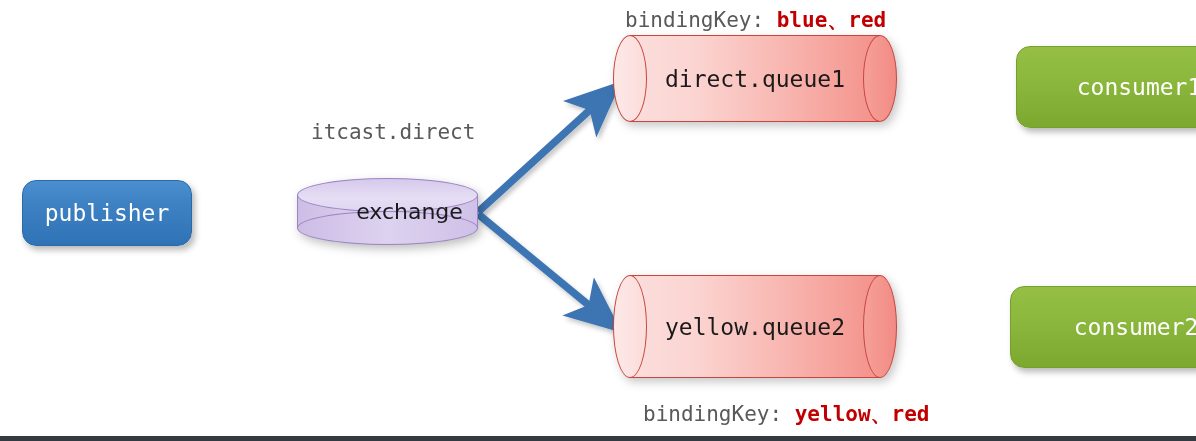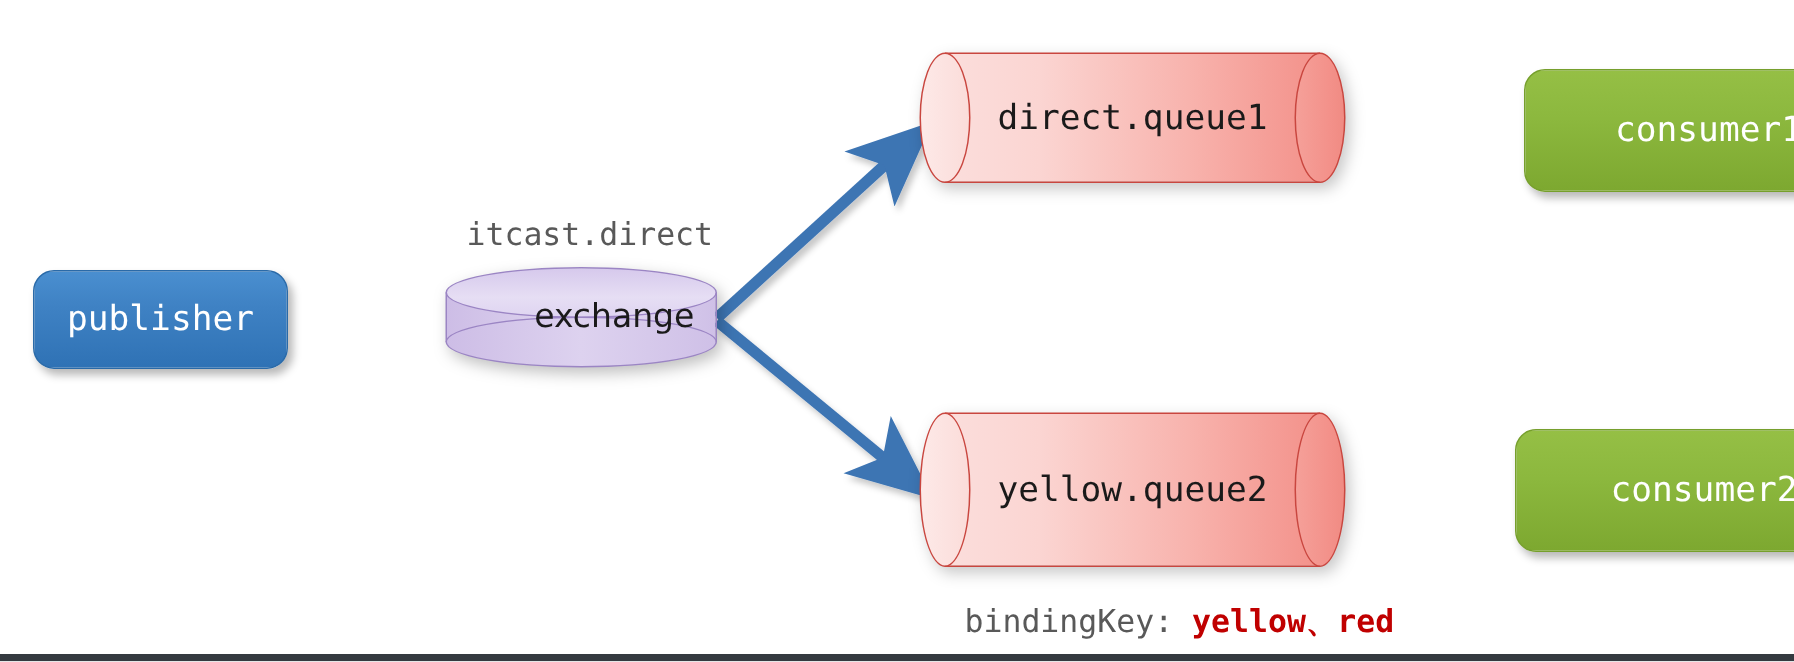--- a/index.html
+++ b/index.html
@@ -203,29 +203,32 @@
 
     <line x1="893" y1="86" x2="1012" y2="86" stroke="#4a7ebb" stroke-width="5.5" marker-end="url(#ah-thin)" filter="url(#soft-sh)"></line>
 
     <line x1="893" y1="326" x2="1007" y2="326" stroke="#4a7ebb" stroke-width="5.5" marker-end="url(#ah-thin)" filter="url(#soft-sh)"></line>
   </svg>
 
   <div class="node-box node-publisher" style="left:22px; top:180px; width:168px; height:64px;">
     <span>publisher</span>
   </div>
 
-  <div class="lbl lbl-gray" style="left:311px; top:144px;">itcast.direct</div>
+  <div class="lbl lbl-gray" style="left:311px; top:120px;">itcast.direct</div>
 
   <div class="cyl-v" style="left:297px; top:178px; width:181px; height:67px;">
     <div class="body"></div>
     <div class="cap-bottom"></div>
     <div class="cap-top"></div>
     <div class="txt">exchange</div>
   </div>
 
+  <div class="lbl" style="left:625px; top:6px;">
+    <span class="lbl-gray">bindingKey: </span><span class="lbl-red">blue、red</span>
+  </div>
 
   <div class="cyl-h" style="left:613px; top:35px; width:284px; height:87px;">
     <div class="body"></div>
     <div class="cap-right"></div>
     <div class="cap-left"></div>
     <div class="txt">direct.queue1</div>
   </div>
 
   <div class="node-box node-consumer" style="left:1016px; top:46px; width:156px; height:80px;">
     <span>consumer1</span>

